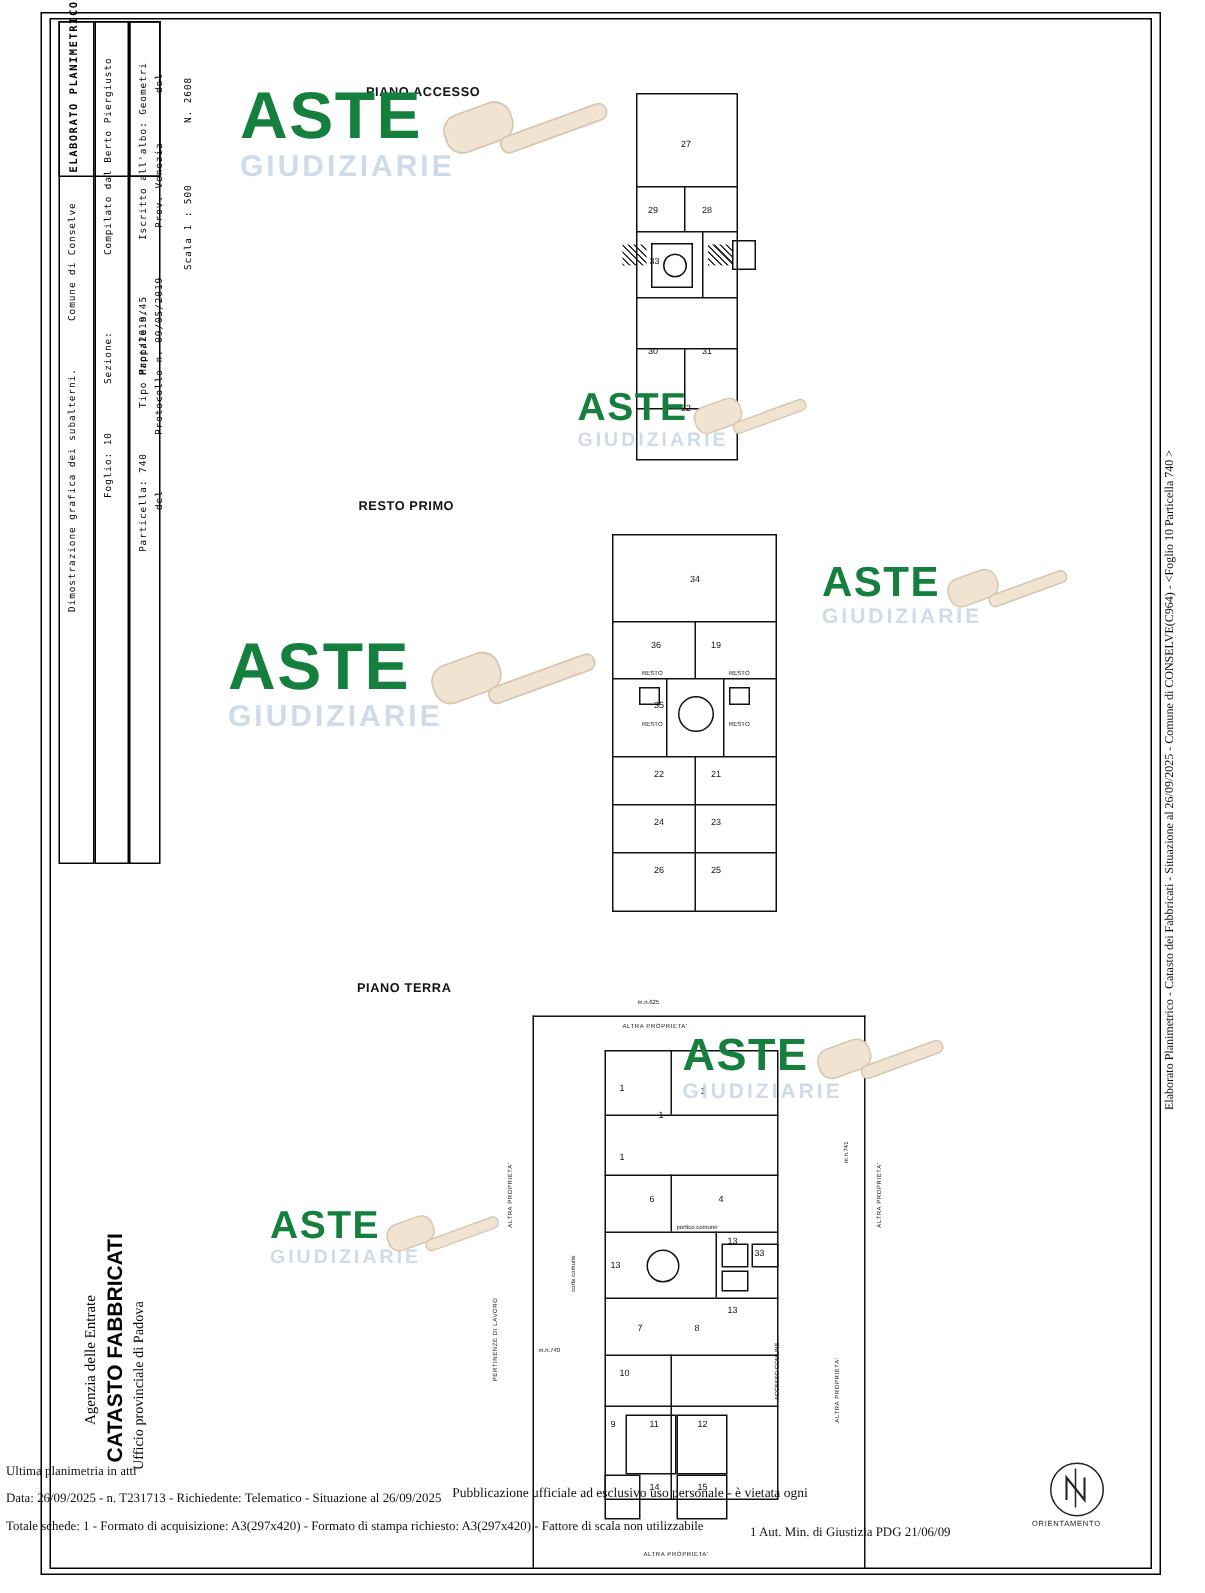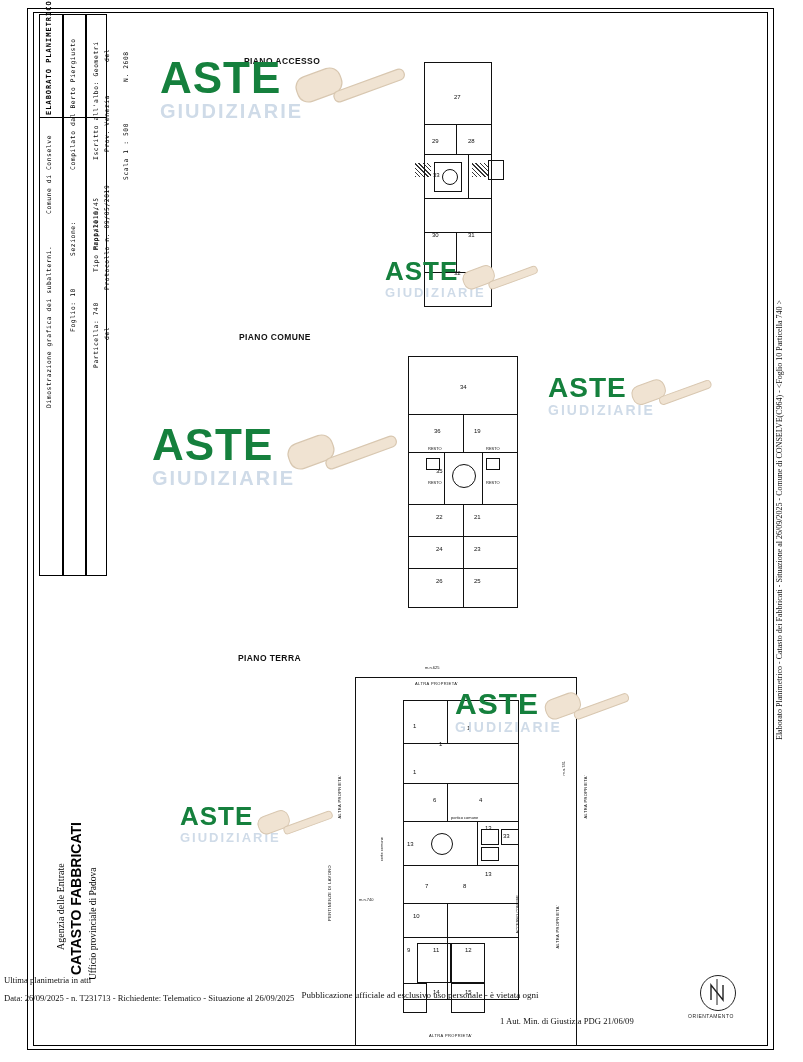--- a/index.html
+++ b/index.html
@@ -137,21 +137,21 @@
 
     <div class="rnum" style="left:30px;top:32px;">27</div>
     <div class="rnum" style="left:8px;top:76px;">29</div>
     <div class="rnum" style="left:44px;top:76px;">28</div>
     <div class="rnum" style="left:9px;top:110px;">33</div>
     <div class="rnum" style="left:8px;top:170px;">30</div>
     <div class="rnum" style="left:44px;top:170px;">31</div>
     <div class="rnum" style="left:30px;top:208px;">32</div>
   </div>
 
-  <div class="plan-label" style="left:239px;top:332px;">PIANO COMUNE</div>
+  <div class="plan-label" style="left:239px;top:332px;">RESTO PRIMO</div>
 
   <div class="plan" style="left:408px;top:356px;width:120px;height:255px;">
     <div class="room" style="left:0;top:0;width:110px;height:252px;border:1.2px solid #111;background:#fff;"></div>
     <div class="wall" style="left:0;top:58px;width:110px;height:1.3px;"></div>
     <div class="wall" style="left:0;top:96px;width:110px;height:1.3px;"></div>
     <div class="wall" style="left:0;top:148px;width:110px;height:1.3px;"></div>
     <div class="wall" style="left:0;top:180px;width:110px;height:1.3px;"></div>
     <div class="wall" style="left:0;top:212px;width:110px;height:1.3px;"></div>
     <div class="wall" style="left:55px;top:58px;width:1.3px;height:38px;"></div>
     <div class="wall" style="left:55px;top:148px;width:1.3px;height:104px;"></div>
@@ -302,20 +302,21 @@
       <g fill="#f0e3d2" stroke="#d8c7b0" stroke-width="1.4">
         <rect x="8" y="18" width="46" height="26" rx="11" transform="rotate(-20 31 31)"></rect>
         <rect x="44" y="26" width="74" height="11" rx="5" transform="rotate(-20 81 31)"></rect>
       </g>
     </svg>
   </div>
 
 
   <div class="foot" style="left:4px;top:975px;">Ultima planimetria in atti</div>
   <div class="foot nowrap" style="left:4px;top:993px;">Data: 26/09/2025 - n. T231713 - Richiedente: Telematico - Situazione al 26/09/2025</div>
+  <div class="foot nowrap" style="left:4px;top:1012px;">Totale schede: 1 - Formato di acquisizione: A3(297x420) - Formato di stampa richiesto: A3(297x420) - Fattore di scala non utilizzabile</div>
 
   <div class="foot-center" style="top:990px;">Pubblicazione ufficiale ad esclusivo uso personale - è vietata ogni</div>
   <div class="foot" style="left:500px;top:1016px;">1 Aut. Min. di Giustizia PDG 21/06/09</div>
 
   <div class="orient">
     <svg width="32" height="32" viewBox="0 0 32 32">
       <path d="M16 3 L16 29" stroke="#222" stroke-width="1"></path>
       <path d="M10 24 L10 9 L22 24 L22 9" stroke="#222" stroke-width="1.4" fill="none"></path>
     </svg>
   </div>

